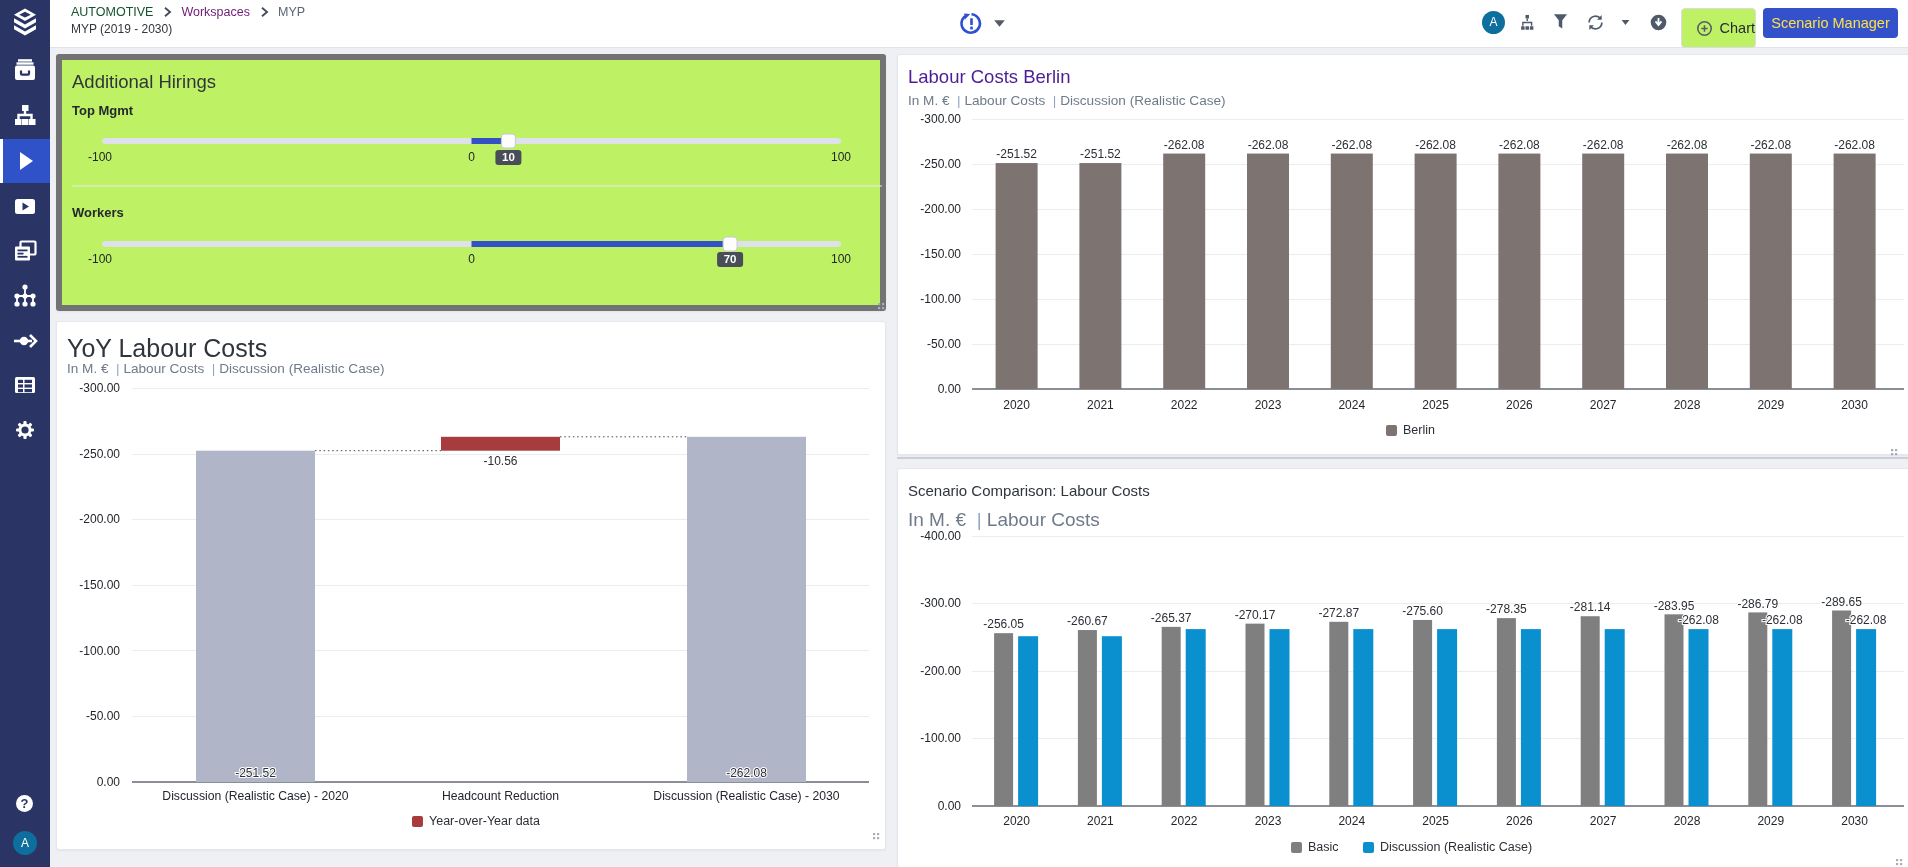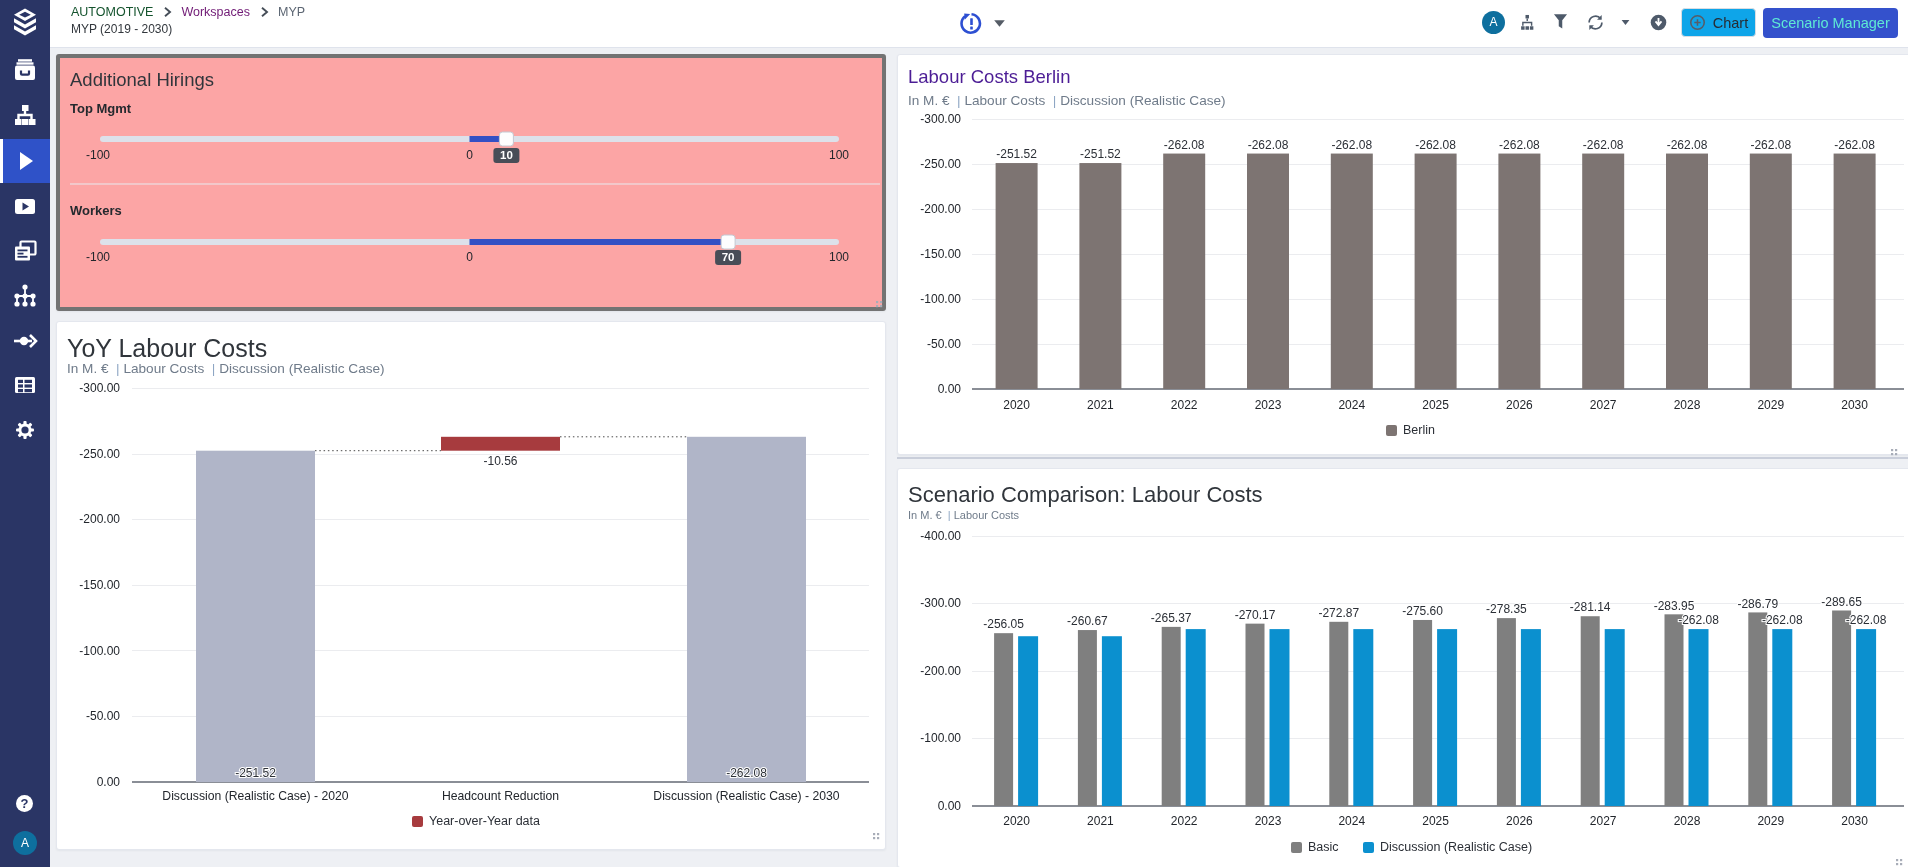--- a/index.html
+++ b/index.html
@@ -40,27 +40,27 @@
     <path d="M20.7 2.5 v6.5 h-6.5 Z" fill="#4e5a6a"></path>
     <path d="M3.3 23.5 v-6.5 h6.5 Z" fill="#4e5a6a"></path>
   </svg>
 <svg width="9" height="7" viewBox="0 0 12 8" style="position:absolute;left:1621px;top:19px">
     <path d="M0.8 0.8 L6 7.4 L11.2 0.8 Z" fill="#4e5a6a"></path>
   </svg>
 <svg width="17" height="17" viewBox="0 0 24 24" style="position:absolute;left:1650px;top:14px">
     <circle cx="12" cy="12" r="11" fill="#4e5a6a"></circle>
     <path d="M12 5.5 v9 M7.8 10.5 l4.2 5 4.2 -5" stroke="#fff" stroke-width="2.6" fill="none"></path>
   </svg>
-<div style="position:absolute;left:1681px;top:8px;width:75px;height:29px;background:#0ea5e9;border:1px solid #d9dde3;border-radius:4px;display:flex;align-items:center;justify-content:center;gap:7px;font-size:14.5px;color:#272c33"><svg width="17" height="17" viewBox="0 0 24 24">
+<div style="position:absolute;left:1681px;top:8px;width:75px;height:40px;background:#bef264;border:1px solid #d9dde3;border-radius:4px;display:flex;align-items:center;justify-content:flex-end;gap:7px;font-size:14.5px;color:#272c33"><svg width="17" height="17" viewBox="0 0 24 24">
       <circle cx="12" cy="12" r="9.5" fill="none" stroke="#565d68" stroke-width="2.2"></circle>
       <path d="M12 7.5 v9 M7.5 12 h9" stroke="#565d68" stroke-width="2.2"></path>
     </svg>Chart</div>
-<div style="position:absolute;left:1763px;top:8px;width:135px;height:30px;background:#3451cc;border-radius:4px;color:#5eead4;font-size:14.5px;display:flex;align-items:center;justify-content:center">Scenario Manager</div>
+<div style="position:absolute;left:1763px;top:8px;width:135px;height:30px;background:#3451cc;border-radius:4px;color:#fde047;font-size:14.5px;display:flex;align-items:center;justify-content:center">Scenario Manager</div>
 <div style="position:absolute;left:897px;top:457px;width:1011px;height:2px;background:#c9ceda"></div>
-<div style="position:absolute;left:56px;top:54px;width:830px;height:257px;background:#fca5a5;border:4px solid #737373;border-radius:3px;box-shadow:0 1px 2px rgba(20,30,60,.05)">
+<div style="position:absolute;left:56px;top:54px;width:830px;height:257px;background:#bef264;border:6px solid #737373;border-radius:3px;box-shadow:0 1px 2px rgba(20,30,60,.05)">
     <div style="position:absolute;left:10px;top:11px;font-size:18.5px;color:#30353b">Additional Hirings</div>
     <svg width="830" height="257" style="position:absolute;left:0;top:0">
       <text x="10" y="51.5" font-size="13" fill="#24292e" text-anchor="start" font-weight="700" font-family="Liberation Sans, sans-serif" dominant-baseline="middle">Top Mgmt</text>
       <rect x="40" y="78" width="739" height="6" rx="3" fill="#dde1ea"></rect>
       <rect x="409.5" y="78" width="36.9" height="6" fill="#3350c4"></rect>
       <rect x="439.4" y="74" width="14" height="14" rx="3" fill="#fdfdfe" stroke="#c3c8d2" stroke-width="1"></rect>
       <rect x="433.4" y="90.0" width="26" height="15" rx="3" fill="#484d57"></rect>
       <text x="446.4" y="98.0" font-size="11.5" fill="#fff" text-anchor="middle" font-weight="700" font-family="Liberation Sans, sans-serif" dominant-baseline="middle">10</text>
       <text x="38" y="98.0" font-size="12" fill="#22262c" text-anchor="middle" font-weight="400" font-family="Liberation Sans, sans-serif" dominant-baseline="middle">-100</text>
       <text x="409.5" y="98.0" font-size="12" fill="#22262c" text-anchor="middle" font-weight="400" font-family="Liberation Sans, sans-serif" dominant-baseline="middle">0</text>
@@ -171,22 +171,22 @@
       <text x="956.6" y="350.5" font-size="12" fill="#22262c" text-anchor="middle" font-weight="400" font-family="Liberation Sans, sans-serif" dominant-baseline="middle">2030</text>
       <rect x="488" y="370" width="11" height="11" rx="2" fill="#7d7472"></rect>
       <text x="505" y="376" font-size="12.5" fill="#2b2f36" text-anchor="start" font-weight="400" font-family="Liberation Sans, sans-serif" dominant-baseline="middle">Berlin</text>
       <rect x="993" y="394" width="2.2" height="2.2" fill="#a8adb8"></rect>
       <rect x="993" y="398" width="2.2" height="2.2" fill="#a8adb8"></rect>
       <rect x="997" y="394" width="2.2" height="2.2" fill="#a8adb8"></rect>
       <rect x="997" y="398" width="2.2" height="2.2" fill="#a8adb8"></rect>
     </svg>
   </div>
 <div style="position:absolute;left:897px;top:468px;width:1014px;height:400px;background:#ffffff;border:1px solid #e4e7ee;border-radius:3px;box-shadow:0 1px 2px rgba(20,30,60,.05)">
-    <div style="position:absolute;left:10px;top:13px;font-size:22px;color:#30353b">Scenario Comparison: Labour Costs</div>
-    <div style="position:absolute;left:10px;top:40px;font-size:11px;color:#6f7b8a">In M. € &nbsp;<span style="color:#8ea6c4">|</span> Labour Costs</div>
+    <div style="position:absolute;left:10px;top:13px;font-size:15px;color:#30353b">Scenario Comparison: Labour Costs</div>
+    <div style="position:absolute;left:10px;top:40px;font-size:19px;color:#6f7b8a">In M. € &nbsp;<span style="color:#8ea6c4">|</span> Labour Costs</div>
     <svg width="1011" height="399" style="position:absolute;left:0;top:0">
       <line x1="74" y1="67.5" x2="1006" y2="67.5" stroke="#ebecef" stroke-width="1"></line>
       <text x="63" y="67.5" font-size="12" fill="#22262c" text-anchor="end" font-weight="400" font-family="Liberation Sans, sans-serif" dominant-baseline="middle">-400.00</text>
       <line x1="74" y1="134.5" x2="1006" y2="134.5" stroke="#ebecef" stroke-width="1"></line>
       <text x="63" y="135.0" font-size="12" fill="#22262c" text-anchor="end" font-weight="400" font-family="Liberation Sans, sans-serif" dominant-baseline="middle">-300.00</text>
       <line x1="74" y1="202.5" x2="1006" y2="202.5" stroke="#ebecef" stroke-width="1"></line>
       <text x="63" y="202.5" font-size="12" fill="#22262c" text-anchor="end" font-weight="400" font-family="Liberation Sans, sans-serif" dominant-baseline="middle">-200.00</text>
       <line x1="74" y1="269.5" x2="1006" y2="269.5" stroke="#ebecef" stroke-width="1"></line>
       <text x="63" y="270.0" font-size="12" fill="#22262c" text-anchor="end" font-weight="400" font-family="Liberation Sans, sans-serif" dominant-baseline="middle">-100.00</text>
       <text x="63" y="337.5" font-size="12" fill="#22262c" text-anchor="end" font-weight="400" font-family="Liberation Sans, sans-serif" dominant-baseline="middle">0.00</text>

